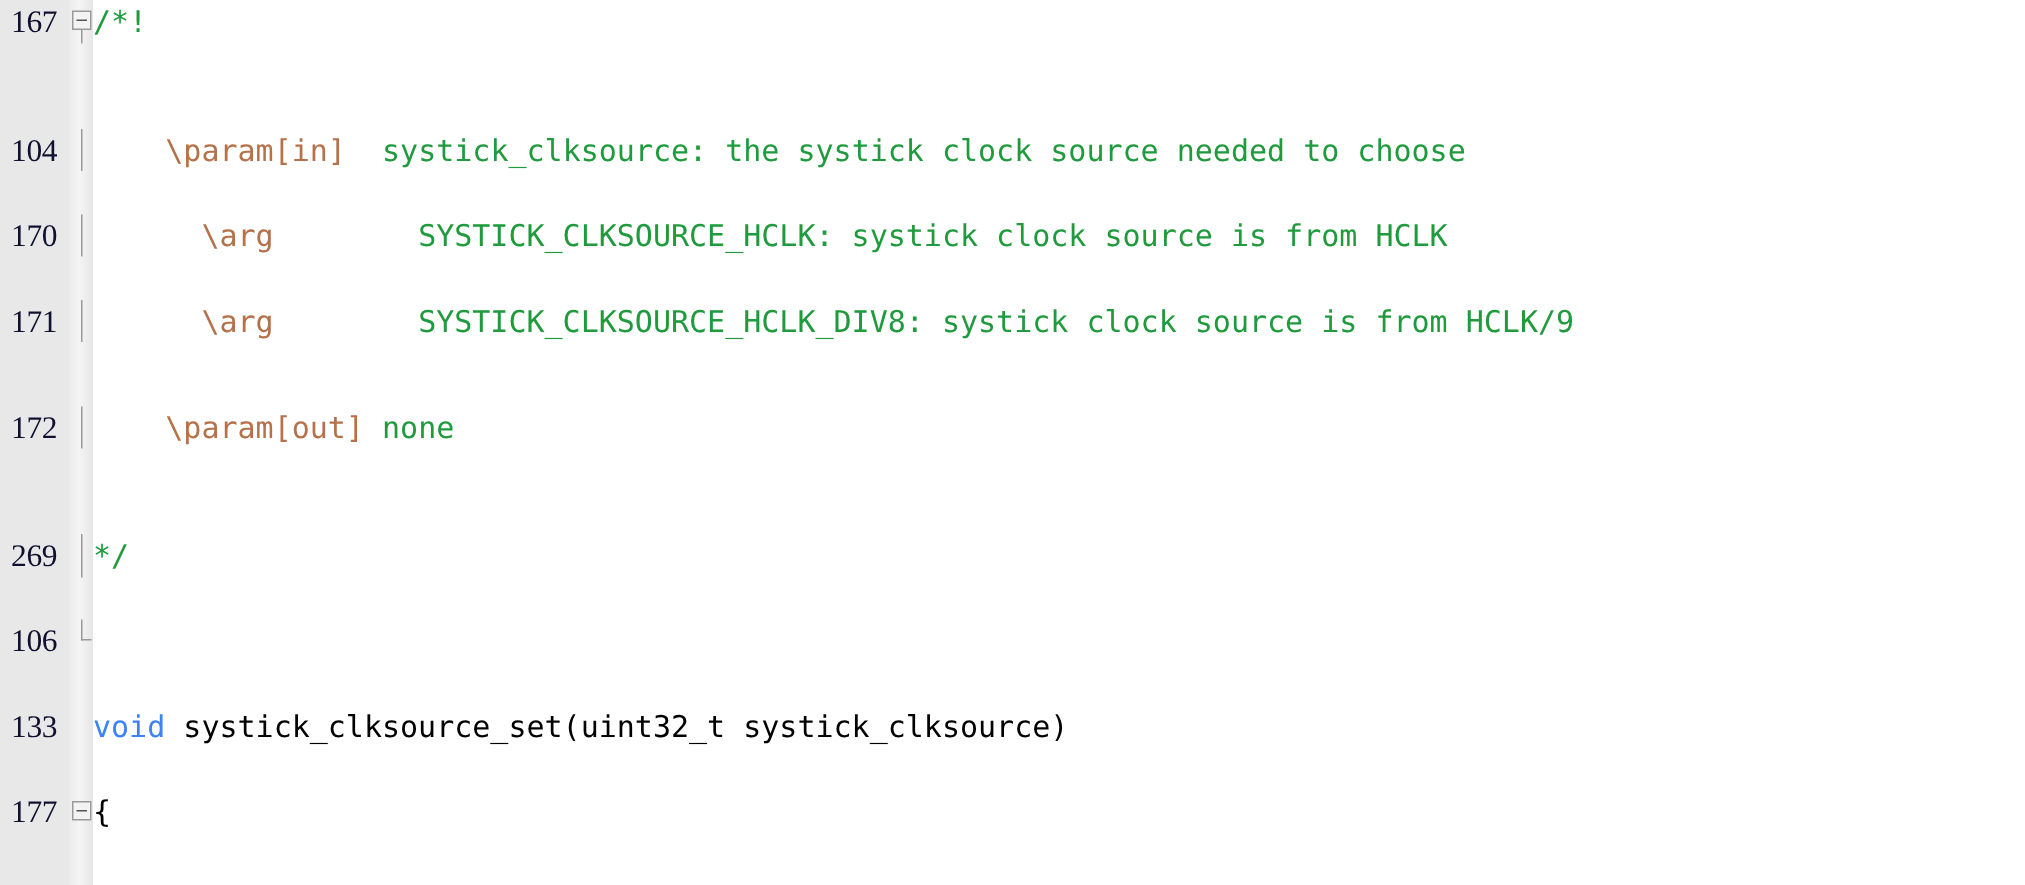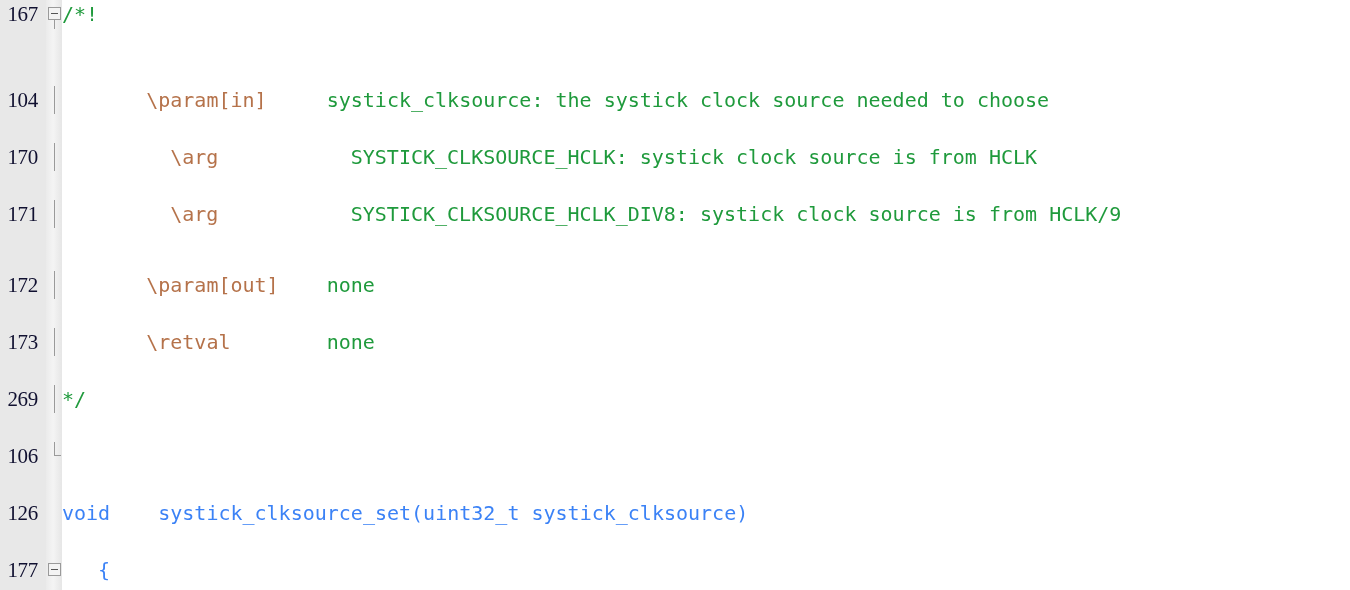--- a/index.html
+++ b/index.html
@@ -135,32 +135,31 @@
     font-size: 20px;
     color: #000000;
     white-space: pre;
     z-index: 2;
     letter-spacing: 0px;
   }
 
   .tok-comment  { color: #1f9a3c; }
   .tok-doxcmd   { color: #b5724a; }
   .tok-keyword  { color: #3b82f6; font-weight: normal; }
-  .tok-plain    { color: #3b82f6; padding-left: 36px; }
+  .tok-plain    { color: #000000; }
 </style>
 </head>
 <body>
 
 <div id="editor">
   <div class="gutter-bg"></div>
   <div id="rows">
       <div class="row" style="top: 0px;"><div class="gutter">167</div><div class="foldcol"><div class="fold-box"></div><div class="fold-line from-box"></div></div><div class="code"><span class="tok-comment">/*!</span></div></div>
       <div class="row" style="top: 57px;"><div class="gutter">104</div><div class="foldcol"><div class="fold-line"></div></div><div class="code"><span class="tok-plain">    </span><span class="tok-doxcmd">\param[in]</span><span class="tok-plain">  </span><span class="tok-comment">systick_clksource: the systick clock source needed to choose</span></div></div>
       <div class="row" style="top: 85.5px;"><div class="gutter">170</div><div class="foldcol"><div class="fold-line"></div></div><div class="code"><span class="tok-plain">      </span><span class="tok-doxcmd">\arg</span><span class="tok-plain">        </span><span class="tok-comment">SYSTICK_CLKSOURCE_HCLK: systick clock source is from HCLK</span></div></div>
       <div class="row" style="top: 114px;"><div class="gutter">171</div><div class="foldcol"><div class="fold-line"></div></div><div class="code"><span class="tok-plain">      </span><span class="tok-doxcmd">\arg</span><span class="tok-plain">        </span><span class="tok-comment">SYSTICK_CLKSOURCE_HCLK_DIV8: systick clock source is from HCLK/9</span></div></div>
       <div class="row" style="top: 142.5px; margin-top: 14px;"><div class="gutter">172</div><div class="foldcol"><div class="fold-line"></div></div><div class="code"><span class="tok-plain">    </span><span class="tok-doxcmd">\param[out]</span><span class="tok-plain"> </span><span class="tok-comment">none</span></div></div>
-      <div class="row" style="top: 171px;"><div class="gutter">173</div><div class="foldcol"><div class="fold-line"></div></div><div class="code"><span class="tok-plain">    </span><span class="tok-doxcmd">\retval</span><span class="tok-plain">     </span><span class="tok-comment">none</span></div></div>
       <div class="row" style="top: 199.5px;"><div class="gutter">269</div><div class="foldcol"><div class="fold-line"></div></div><div class="code"><span class="tok-comment">*/</span></div></div>
       <div class="row" style="top: 228px;"><div class="gutter">106</div><div class="foldcol"><div class="fold-end"></div></div><div class="code"></div></div>
-      <div class="row" style="top: 256.5px;"><div class="gutter">126</div><div class="foldcol"></div><div class="code"><span class="tok-keyword">void</span><span class="tok-plain"> systick_clksource_set(uint32_t systick_clksource)</span></div></div>
+      <div class="row" style="top: 256.5px;"><div class="gutter">133</div><div class="foldcol"></div><div class="code"><span class="tok-keyword">void</span><span class="tok-plain"> systick_clksource_set(uint32_t systick_clksource)</span></div></div>
       <div class="row" style="top: 285px;"><div class="gutter">177</div><div class="foldcol"><div class="fold-box"></div></div><div class="code"><span class="tok-plain">{</span></div></div>
     </div>
 </div>
 
 </body></html>

